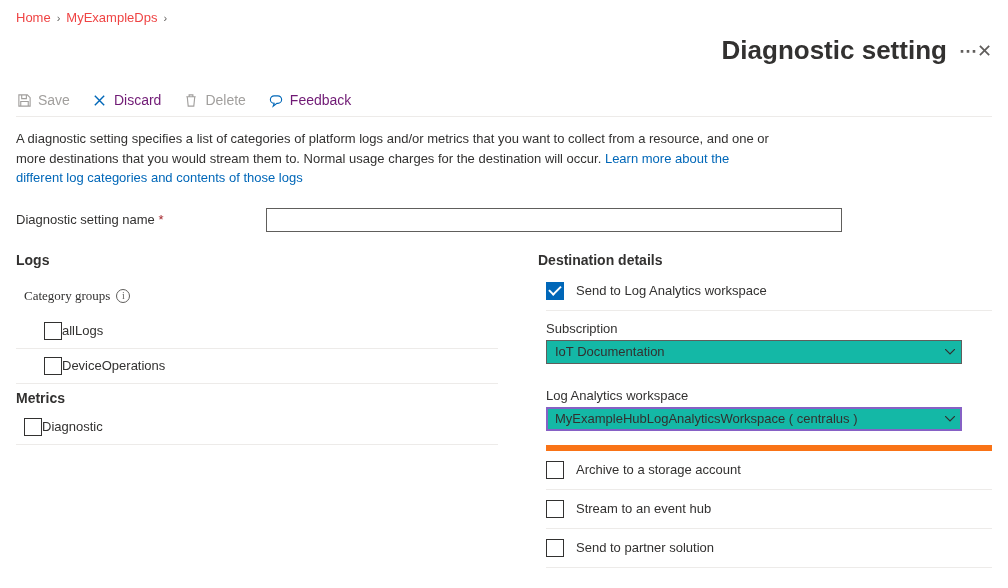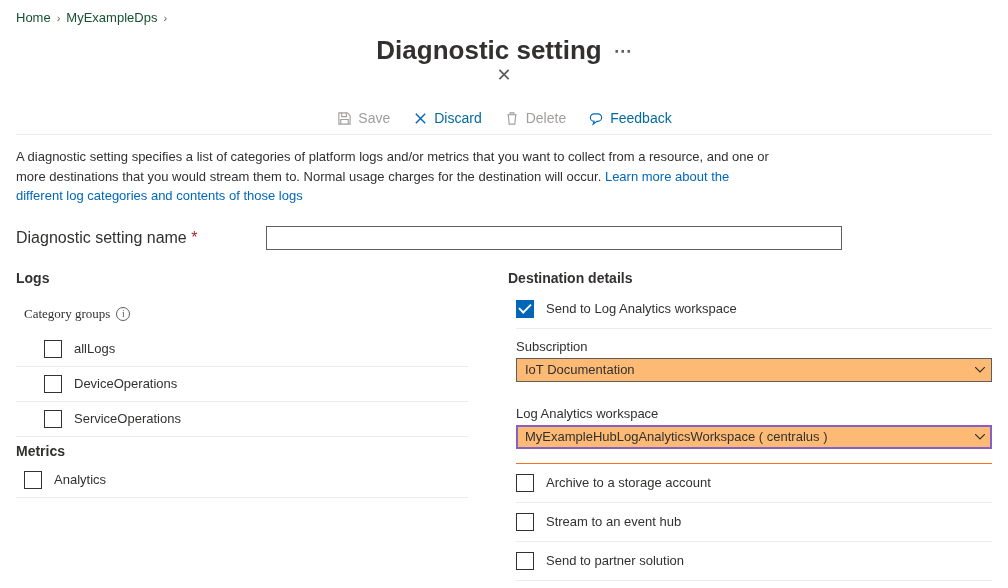--- a/index.html
+++ b/index.html
@@ -10,28 +10,27 @@
       background: #fff;
       padding: 8px 16px;
     }
     .breadcrumb {
       display: flex;
       align-items: center;
       gap: 6px;
       font-size: 13px;
       padding: 2px 0 6px 0;
     }
-    .breadcrumb a { color: #14532d; text-decoration: none; }
+    .breadcrumb a { color: #ef4444; text-decoration: none; }
     .breadcrumb .sep { color: #605e5c; font-size: 11px; }
     .title-row {
       display: flex;
       align-items: center;
-      justify-content: flex-start;
+      justify-content: flex-end;
       padding: 4px 0 18px 0;
-      flex-direction: column;
     }
     .title-row h1 {
       font-size: 26px;
       font-weight: 600;
       display: flex;
       align-items: center;
       gap: 12px;
     }
     .title-row .ellipsis { color: #605e5c; font-size: 18px; cursor: pointer; }
     .close-x {
@@ -41,46 +40,45 @@
       font-weight: 300;
       line-height: 1;
     }
     .toolbar {
       display: flex;
       align-items: center;
       gap: 22px;
       padding: 8px 0;
       border-bottom: 1px solid #edebe9;
       margin-bottom: 12px;
-      justify-content: center;
     }
     .toolbar-btn {
       display: flex;
       align-items: center;
       gap: 6px;
       font-size: 14px;
-      color: #0369a1;
+      color: #701a75;
       cursor: pointer;
     }
     .toolbar-btn.disabled { color: #a19f9d; cursor: default; }
     .toolbar .icon { width: 16px; height: 16px; display:inline-flex; align-items:center; justify-content:center;}
     .intro {
       font-size: 13px;
       line-height: 1.5;
       color: #323130;
       max-width: 760px;
       padding-bottom: 12px;
     }
     .intro a { color: #0067b8; text-decoration: none; }
     .form-row {
       display: flex;
       align-items: center;
       margin: 8px 0 20px 0;
     }
-    .form-row label { width: 250px; font-size: 16px; }
+    .form-row label { width: 250px; font-size: 13px; }
     .required { color: #a4262c; }
     .text-input {
       width: 576px;
       height: 24px;
       border: 1px solid #605e5c;
       padding: 2px 6px;
       font-size: 13px;
     }
     .two-col {
       display: flex;
@@ -102,21 +100,20 @@
       font-family: Liberation Serif, serif;
     }
     .sub-head .info { 
       width:14px; height:14px; border:1px solid #605e5c; border-radius:50%;
       display:inline-flex; align-items:center; justify-content:center;
       font-size:10px; color:#605e5c; line-height:1;
     }
     .checkbox-row {
       display: flex;
       align-items: center;
-      gap: 12px;
       padding: 8px 0 8px 28px;
       border-bottom: 1px solid #edebe9;
       margin-right: 40px;
     }
     .checkbox-row.top-level { padding-left: 8px; }
     .checkbox {
       width: 18px;
       height: 18px;
       border: 1px solid #323130;
       display: inline-flex;
@@ -142,34 +139,34 @@
     .dest-row {
       display: flex;
       align-items: center;
       gap: 12px;
       padding: 10px 0;
       border-bottom: 1px solid #edebe9;
     }
     .dest-row:first-of-type { padding-top: 4px; }
     .dest-sub {
       padding: 10px 0 14px 0;
-      border-bottom: 1px solid #f97316;
+      border-bottom: 6px solid #f97316;
     }
     .dest-sub-label { font-size: 13px; padding-bottom: 4px; display:block;}
     .select {
-      width: 476px;
+      width: 416px;
       height: 24px;
       border: 1px solid #605e5c;
       padding: 2px 22px 2px 8px;
       font-size: 13px;
       position: relative;
       display:flex;
       align-items:center;
       cursor: pointer;
-      background: #fdba74;
+      background: #14b8a6;
     }
     .select.highlighted { border-color: #8661c5; box-shadow: 0 0 0 1px #8661c5 inset; }
     .select .chev {
       position: absolute; right: 6px; top: 50%; transform: translateY(-50%);
       width: 10px; height: 6px;
     }
     .select .chev svg { display:block; }
     .section-head-left {
       font-weight: 600;
       font-size: 14px;
@@ -255,29 +252,25 @@
     </div>
     <div class="checkbox-row">
       <span class="checkbox"></span>
       <span>allLogs</span>
     </div>
 
     <div class="checkbox-row">
       <span class="checkbox"></span>
       <span>DeviceOperations</span>
     </div>
-    <div class="checkbox-row">
-      <span class="checkbox"></span>
-      <span>ServiceOperations</span>
-    </div>
 
     <div class="section-head-left">Metrics</div>
     <div class="checkbox-row top-level">
       <span class="checkbox"></span>
-      <span>Analytics</span>
+      <span>Diagnostic</span>
     </div>
   </div>
 
   <div class="col-right">
     <div class="section-head">Destination details</div>
 
     <div class="dest-block">
       <div class="dest-row" style="border-bottom:none;">
         <span class="checkbox checked"></span>
         <span>Send to Log Analytics workspace</span>

